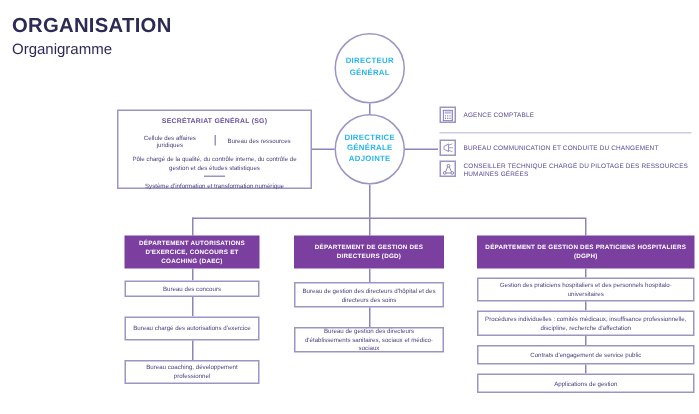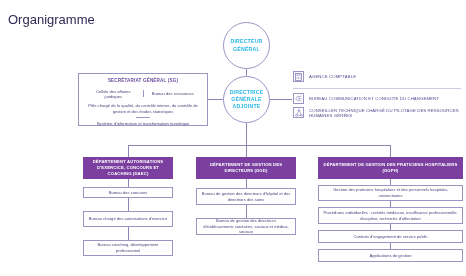--- a/index.html
+++ b/index.html
@@ -21,21 +21,21 @@
   
   #header { position: absolute; left: 8px; top: 10px; }
   #title {
     font-size: 13.5px;
     font-weight: bold;
     letter-spacing: 0.2px;
     color: #2e2a55;
     line-height: 1.1;
   }
   #subtitle {
-    font-size: 13px;
+    font-size: 10px;
     font-weight: normal;
     color: #2e2a55;
     margin-top: 3px;
     line-height: 1.1;
   }
 
   
   .line {
     position: absolute;
     background: #8c86b8;
@@ -187,20 +187,21 @@
     font-size: 4.1px;
     line-height: 1.35;
     color: #4b3f7a;
     display: block;
   }
 </style>
 </head>
 <body>
 
 <div id="header">
+  <div id="title">ORGANISATION</div>
   <div id="subtitle">Organigramme</div>
 </div>
 
 <div class="circle" id="circle-dg" style="left:223px; top:22px; width:47px; height:47px;">
   <span>DIRECTEUR GÉNÉRAL</span>
 </div>
 
 <div class="circle" id="circle-dga" style="left:223px; top:76px; width:47px; height:47px;">
   <span>DIRECTRICE GÉNÉRALE ADJOINTE</span>
 </div>

